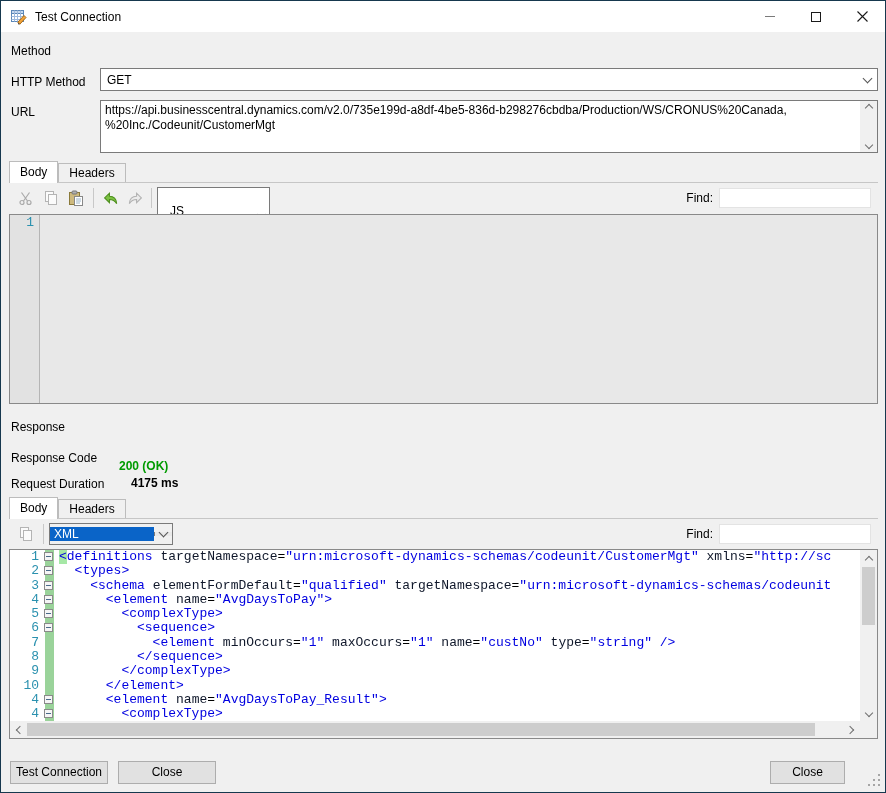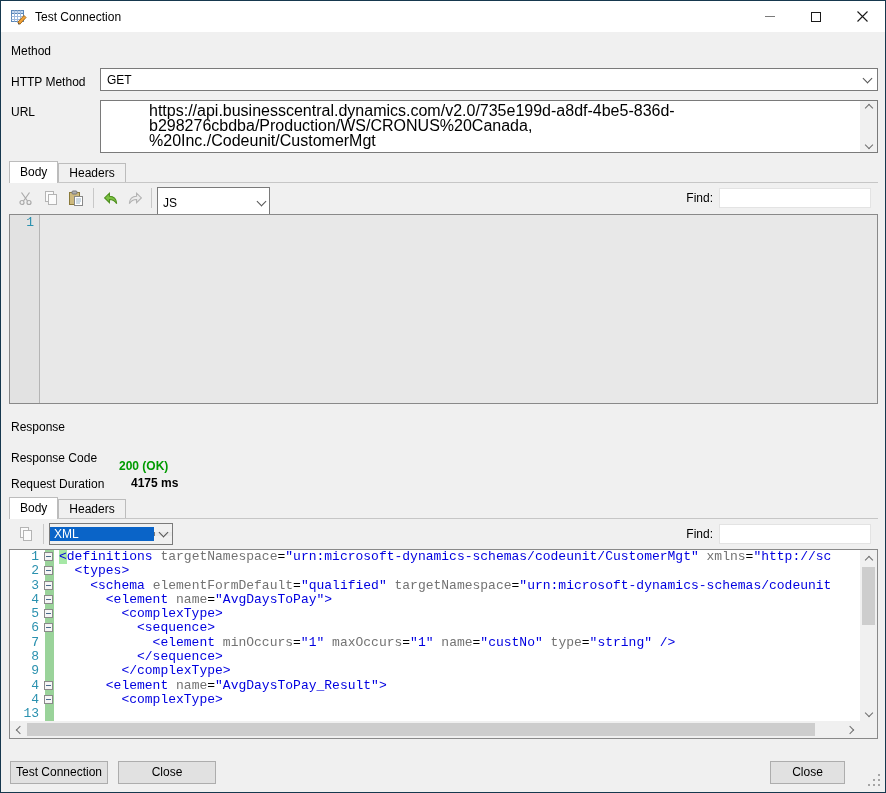--- a/index.html
+++ b/index.html
@@ -32,36 +32,36 @@
   .combo-method .cval{flex:1;}
   
   .chev{display:inline-block;width:7px;height:7px;border-right:1.4px solid #555;border-bottom:1.4px solid #555;}
   .chev.down{transform:rotate(45deg);margin-top:-3px;}
   .chev.up{transform:rotate(-135deg);margin-bottom:-3px;}
   .chev.left{transform:rotate(135deg);margin-left:3px;}
   .chev.right{transform:rotate(-45deg);margin-right:3px;}
   .chev.gray{border-color:#6e6e6e;width:6px;height:6px;}
   
   .urlbox{position:absolute;left:99px;top:99px;width:778px;height:53px;background:#fff;border:1px solid #7a7a7a;}
-  .urltext{position:absolute;left:4px;top:2px;right:20px;bottom:2px;overflow:hidden;line-height:15px;font-size:16px;margin-left:44px;}
+  .urltext{position:absolute;left:4px;top:2px;right:20px;bottom:2px;overflow:hidden;line-height:15px;font-size:12px;}
   .uscroll{position:absolute;right:0;top:0;bottom:0;width:17px;background:#f0f0f0;display:flex;flex-direction:column;justify-content:space-between;align-items:center;padding:4px 0;}
   
   .tabstrip{position:absolute;left:8px;width:869px;height:22px;display:flex;align-items:flex-end;}
   .tabstrip::after{content:"";position:absolute;left:0;right:0;top:21px;height:1px;background:#c6c6c6;z-index:1;}
   .tab{position:relative;z-index:1;height:19px;line-height:18px;padding:0 10px;background:#f0f0f0;border:1px solid #bcbcbc;border-bottom:none;margin-bottom:1px;}
   .tab.active{z-index:2;height:22px;line-height:21px;background:#fff;margin-bottom:0;}
   .tabs1{top:160px;}
   .tabs2{top:496px;}
   
   .toolbar{position:absolute;left:8px;width:869px;height:28px;}
   .toolbar1{top:183px;}
   .toolbar2{top:519px;}
   .tbtn{position:absolute;top:3px;width:22px;height:22px;display:flex;align-items:center;justify-content:center;}
   .tsep{position:absolute;top:4px;width:1px;height:20px;background:#c8c8c8;}
-  .combo-flat{position:absolute;top:3px;height:32px;background:#fff;border:1px solid #7a7a7a;display:flex;align-items:center;padding-left:5px;}
+  .combo-flat{position:absolute;top:3px;height:32px;background:#fff;border:1px solid #7a7a7a;display:flex;align-items:flex-end;padding-left:12px;}
   .combo-flat .cval{flex:1;}
   .combo-flat .arr{width:16px;display:flex;justify-content:center;}
   .combo-sel{position:absolute;top:3px;height:22px;border:1px solid #7a7a7a;display:flex;align-items:center;}
   .combo-sel .selface{width:104px;display:flex;align-items:center;padding-left:4px;color:#fff;}
   .combo-sel .dropbtn{width:18px;border-left:1px solid #7a7a7a;background:#e9e9e9;display:flex;align-items:center;justify-content:center;}
   .findwrap{position:absolute;top:4px;right:7px;display:flex;align-items:center;}
   .findwrap .flabel{margin-right:6px;}
   .findinput{width:152px;height:20px;border:1px solid #e3e3e3;background:#fff;font:12px "Liberation Sans",sans-serif;padding:0 3px;outline:none;}
   
   .editor1{position:absolute;left:8px;top:213px;width:869px;height:190px;background:#e8e8e8;border:1px solid #898989;overflow:hidden;}
@@ -71,21 +71,21 @@
   .codearea{position:absolute;left:8px;top:548px;width:869px;height:190px;background:#fff;border:1px solid #898989;overflow:hidden;}
   .clines{position:absolute;left:0;top:0;right:17px;height:172px;overflow:hidden;background:#fff;}
   .crow{display:flex;height:14.3px;}
   .cnum{width:33px;text-align:right;padding-right:4px;color:#2b91af;font:13px/14.3px "Liberation Mono","DejaVu Sans Mono",monospace;flex:none;}
   .cfold{width:13px;flex:none;position:relative;}
   .cfold::before{content:"";position:absolute;left:2px;top:0;bottom:0;width:9px;background:#9ad39a;}
   .cbox{position:absolute;left:1px;top:2px;width:9px;height:9px;background:#f6f6f6;border:1px solid #8a8a8a;z-index:2;}
   .cbox::after{content:"";position:absolute;left:1px;top:3px;width:5px;height:1px;background:#4a6a8a;}
   .ctext{flex:1;font:13px/14.3px "Liberation Mono","DejaVu Sans Mono",monospace;white-space:pre;overflow:hidden;padding-left:3px;}
   .tok-t{color:#0000e0;}
-  .tok-a{color:#737373;margin-top:36px;}
+  .tok-a{color:#0f172a;margin-top:36px;}
   .tok-e{color:#000;}
   .match{background:#a6e8a6;}
   
   .vscroll{position:absolute;right:0;top:0;width:17px;height:173px;background:#f0f0f0;}
   .hscroll{position:absolute;left:0;bottom:0;height:17px;right:17px;background:#f0f0f0;}
   .sbtn{position:absolute;width:17px;height:17px;display:flex;align-items:center;justify-content:center;}
   .vthumb{position:absolute;left:2px;right:2px;top:17px;height:58px;background:#cdcdcd;}
   .hthumb{position:absolute;top:2px;bottom:2px;left:17px;width:788px;background:#cdcdcd;}
   .scorner{position:absolute;right:0;bottom:0;width:17px;height:17px;background:#f0f0f0;}
   
@@ -295,20 +295,25 @@
           <div class="cnum">8</div>
           <div class="cfold"></div>
           <div class="ctext"><span class="tok-t">          &lt;/sequence&gt;</span></div>
         </div>
         <div class="crow">
           <div class="cnum">9</div>
           <div class="cfold"></div>
           <div class="ctext"><span class="tok-t">        &lt;/complexType&gt;</span></div>
         </div>
         <div class="crow">
+          <div class="cnum">10</div>
+          <div class="cfold"></div>
+          <div class="ctext"><span class="tok-t">      &lt;/element&gt;</span></div>
+        </div>
+        <div class="crow">
           <div class="cnum">4</div>
           <div class="cfold">
             <div class="cbox"></div>
           </div>
           <div class="ctext"><span class="tok-t">      &lt;element </span><span class="tok-a">name</span><span class="tok-e">=</span><span class="tok-t">"AvgDaysToPay_Result"&gt;</span></div>
         </div>
         <div class="crow">
           <div class="cnum">4</div>
           <div class="cfold">
             <div class="cbox"></div>

